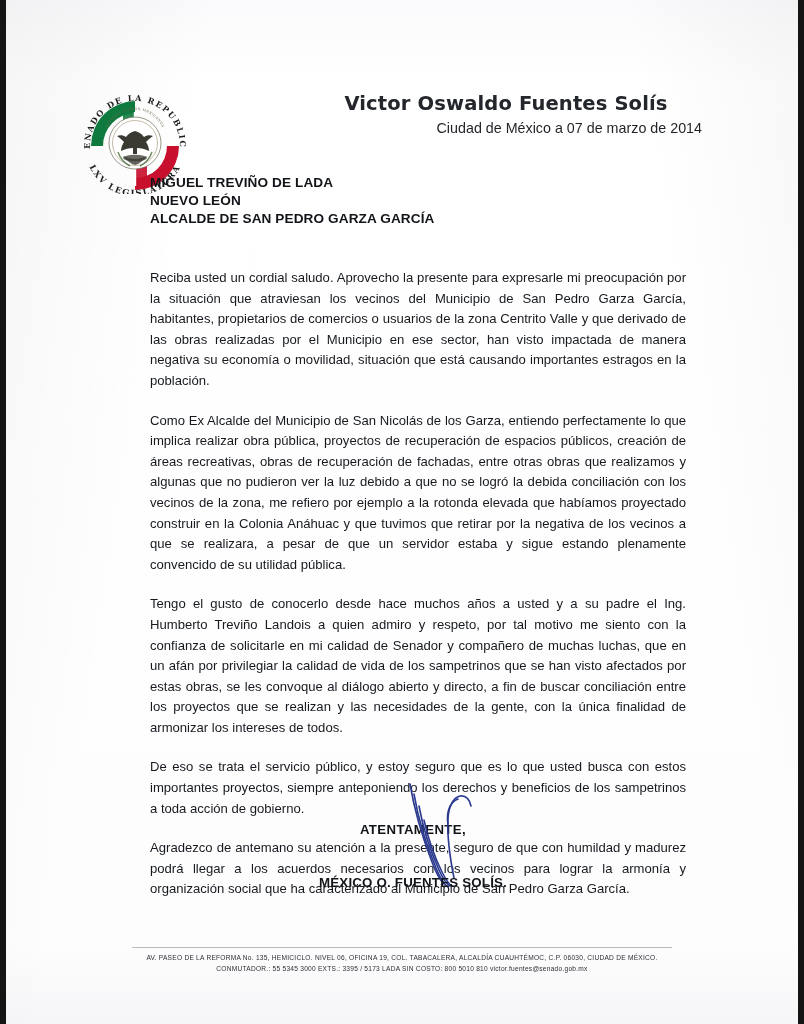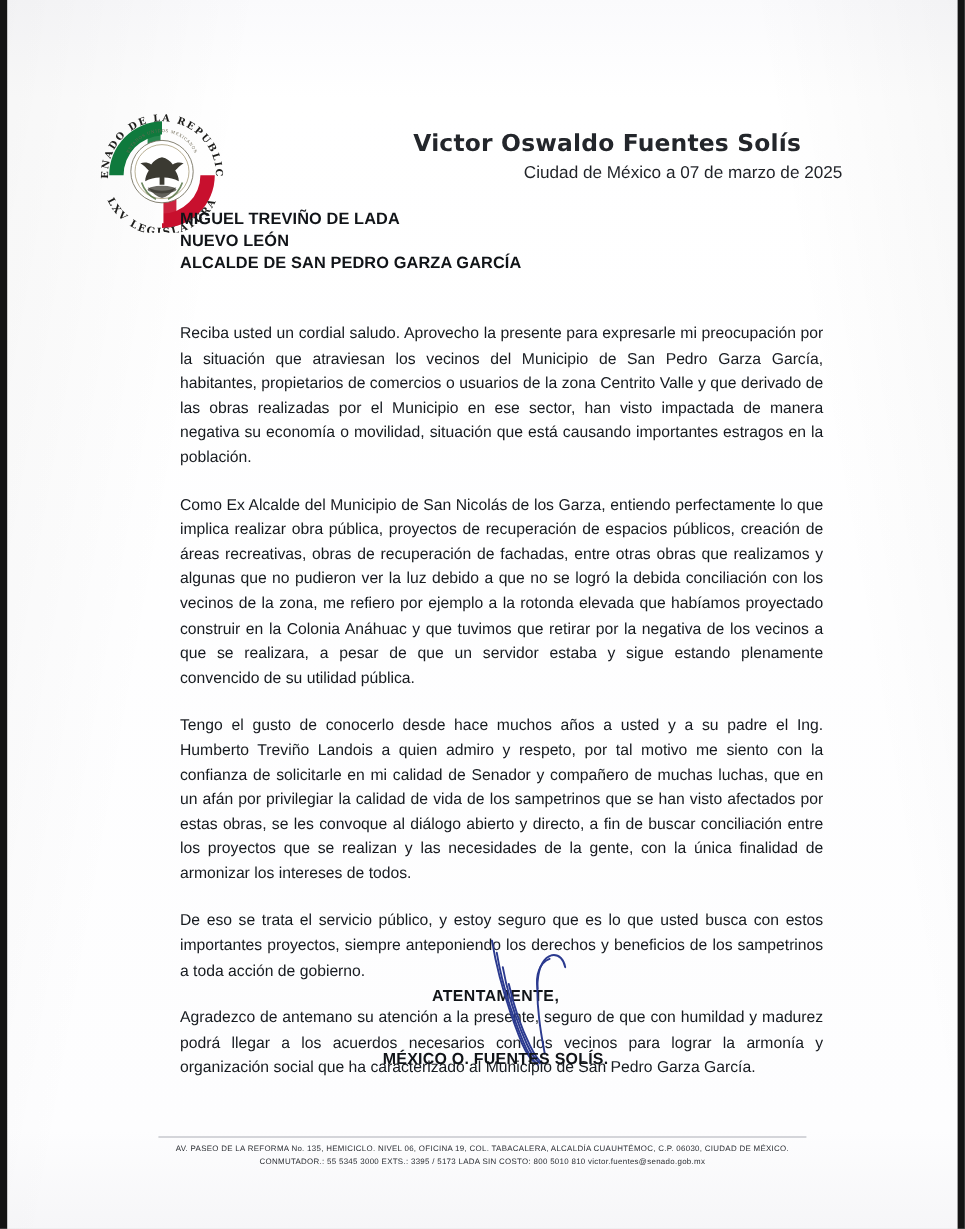--- a/index.html
+++ b/index.html
@@ -52,21 +52,20 @@
     width: 400px;
     text-align: center;
   }
   .sen-name {
     font-size: 19.5px;
     font-weight: 600;
     color: #23262b;
     letter-spacing: 0.15px;
     line-height: 1.05;
     font-family: "DejaVu Sans", sans-serif;
-    margin-top: 16px;
   }
   .sen-role {
     font-size: 9.2px;
     font-weight: 600;
     color: #2b2e33;
     letter-spacing: 0.2px;
     margin-top: 0px;
     font-family: "Liberation Sans", sans-serif;
   }
   .city-date {
@@ -230,21 +229,21 @@
           <textPath href="#arcBot" startOffset="50%" text-anchor="middle">LXV LEGISLATURA</textPath>
         </text>
         <text font-family="DejaVu Serif, serif" font-size="3.4" fill="#6b6652" letter-spacing="0.5">
           <textPath href="#arcInner" startOffset="50%" text-anchor="middle">ESTADOS UNIDOS MEXICANOS</textPath>
         </text>
       </svg>
     </div>
 
     <div class="title-block">
       <div class="sen-name">Victor Oswaldo Fuentes Solís</div>
-      <div class="city-date">Ciudad de México a 07 de marzo de 2025</div>
+      <div class="city-date">Ciudad de México a 07 de marzo de 2014</div>
     </div>
   </div>
 
   <div class="recipient">
     <div>MIGUEL TREVIÑO DE LADA</div>
     <div>NUEVO LEÓN</div>
     <div>ALCALDE DE SAN PEDRO GARZA GARCÍA</div>
   </div>
 
   <div class="body-text">

